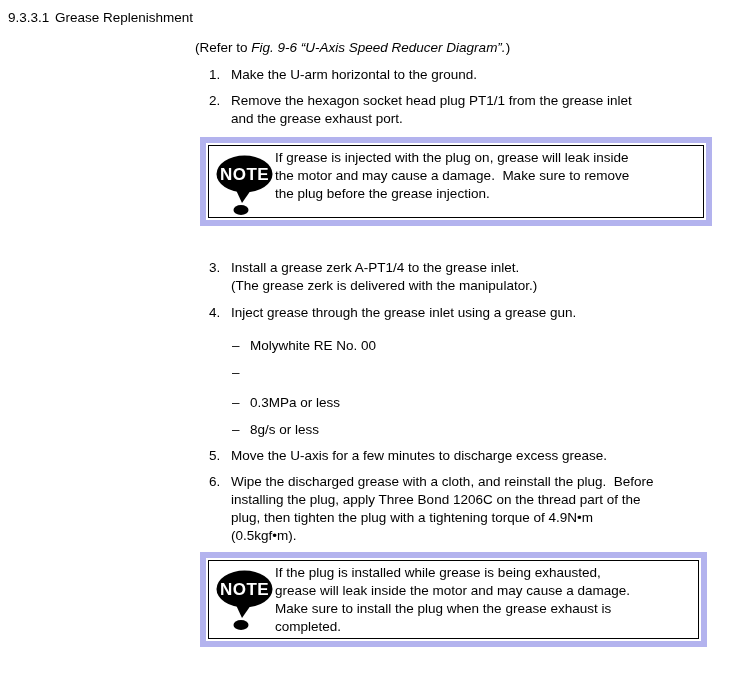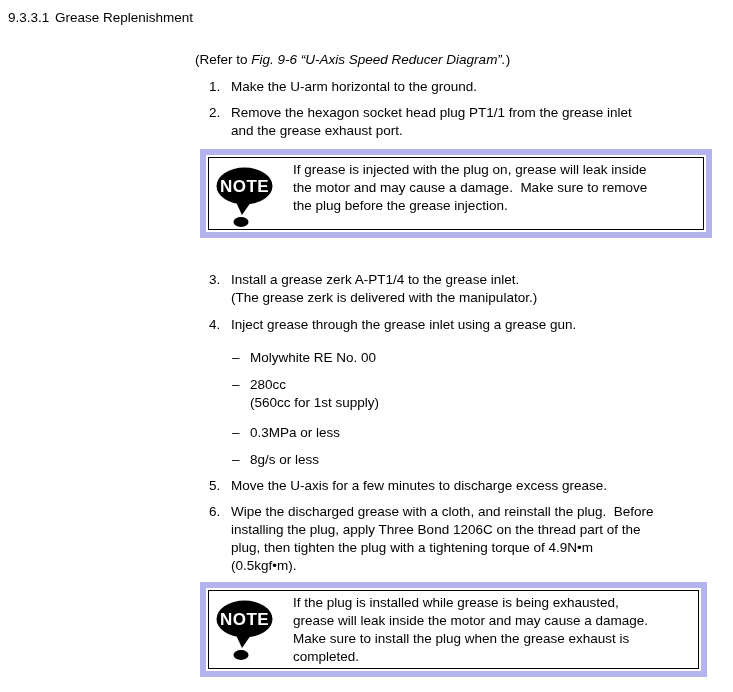--- a/index.html
+++ b/index.html
@@ -9,21 +9,21 @@
     color: #000000;
     font-family: "Liberation Sans", sans-serif;
     font-size: 13.5px;
     line-height: 18px;
     position: relative;
     overflow: hidden;
   }
   .title-row { margin: 9px 17px 0 8px; }
   .sec-num { display: inline-block; width: 47px; }
   .content { margin-left: 195px; width: 524px; overflow: hidden; }
-  .refer { margin-top: 24px; }
+  .refer { margin-top: 12px; }
   .refer .fig { font-style: italic; }
   .step { display: flex; }
   .step .num { flex: 0 0 36px; padding-left: 14px; box-sizing: border-box; }
   .step .txt { flex: 1; white-space: pre-wrap; }
   #step1 { margin-top: 9px; }
   #step2 { margin-top: 8px; }
   #step3 { margin-top: 33px; }
   #step4 { margin-top: 9px; }
   #step5 { margin-top: 8px; }
   #step6 { margin-top: 8px; }
@@ -37,25 +37,25 @@
   }
   #note1 { margin-top: 9px; }
   #note2 { margin-top: 7px; width: 507px; }
   .note-inner {
     border: 1px solid #000000;
     padding: 2px 8px 0 7px;
     display: flex;
     align-items: flex-start;
   }
   .note-icon { flex: 0 0 57px; margin-top: 7px; }
-  .note-text { white-space: pre-wrap; margin-left: 20px; padding-top: 1px; padding-bottom: 2px; }
+  .note-text { white-space: pre-wrap; margin-left: 2px; padding-top: 1px; padding-bottom: 2px; }
   .spec { display: flex; margin-left: 37px; }
   .spec .dash { flex: 0 0 18px; }
   .spec .label { flex: 0 0 262px; }
-  .spec .value { white-space: pre-wrap; }
+  .spec .value { white-space: pre-wrap; text-align: center; }
   #spec0 { margin-top: 15px; }
   #spec1 { margin-top: 9px; }
   #spec2 { margin-top: 12px; }
   #spec3 { margin-top: 9px; }
 </style>
 </head>
 <body>
 
 <div class="title-row">
   <span class="sec-num">9.3.3.1</span><span>Grease Replenishment</span>
@@ -101,22 +101,20 @@
     <div class="txt">Inject grease through the grease inlet using a grease gun.</div>
   </div>
 
   <div class="spec" id="spec0">
     <div class="dash">–</div>
     <div class="value">Molywhite RE No. 00</div>
   </div>
 
   <div class="spec" id="spec1">
     <div class="dash">–</div>
-    <div class="value">280cc
-(560cc for 1st supply)</div>
   </div>
 
   <div class="spec" id="spec2">
     <div class="dash">–</div>
     <div class="value">0.3MPa or less</div>
   </div>
 
   <div class="spec" id="spec3">
     <div class="dash">–</div>
     <div class="value">8g/s or less</div>

